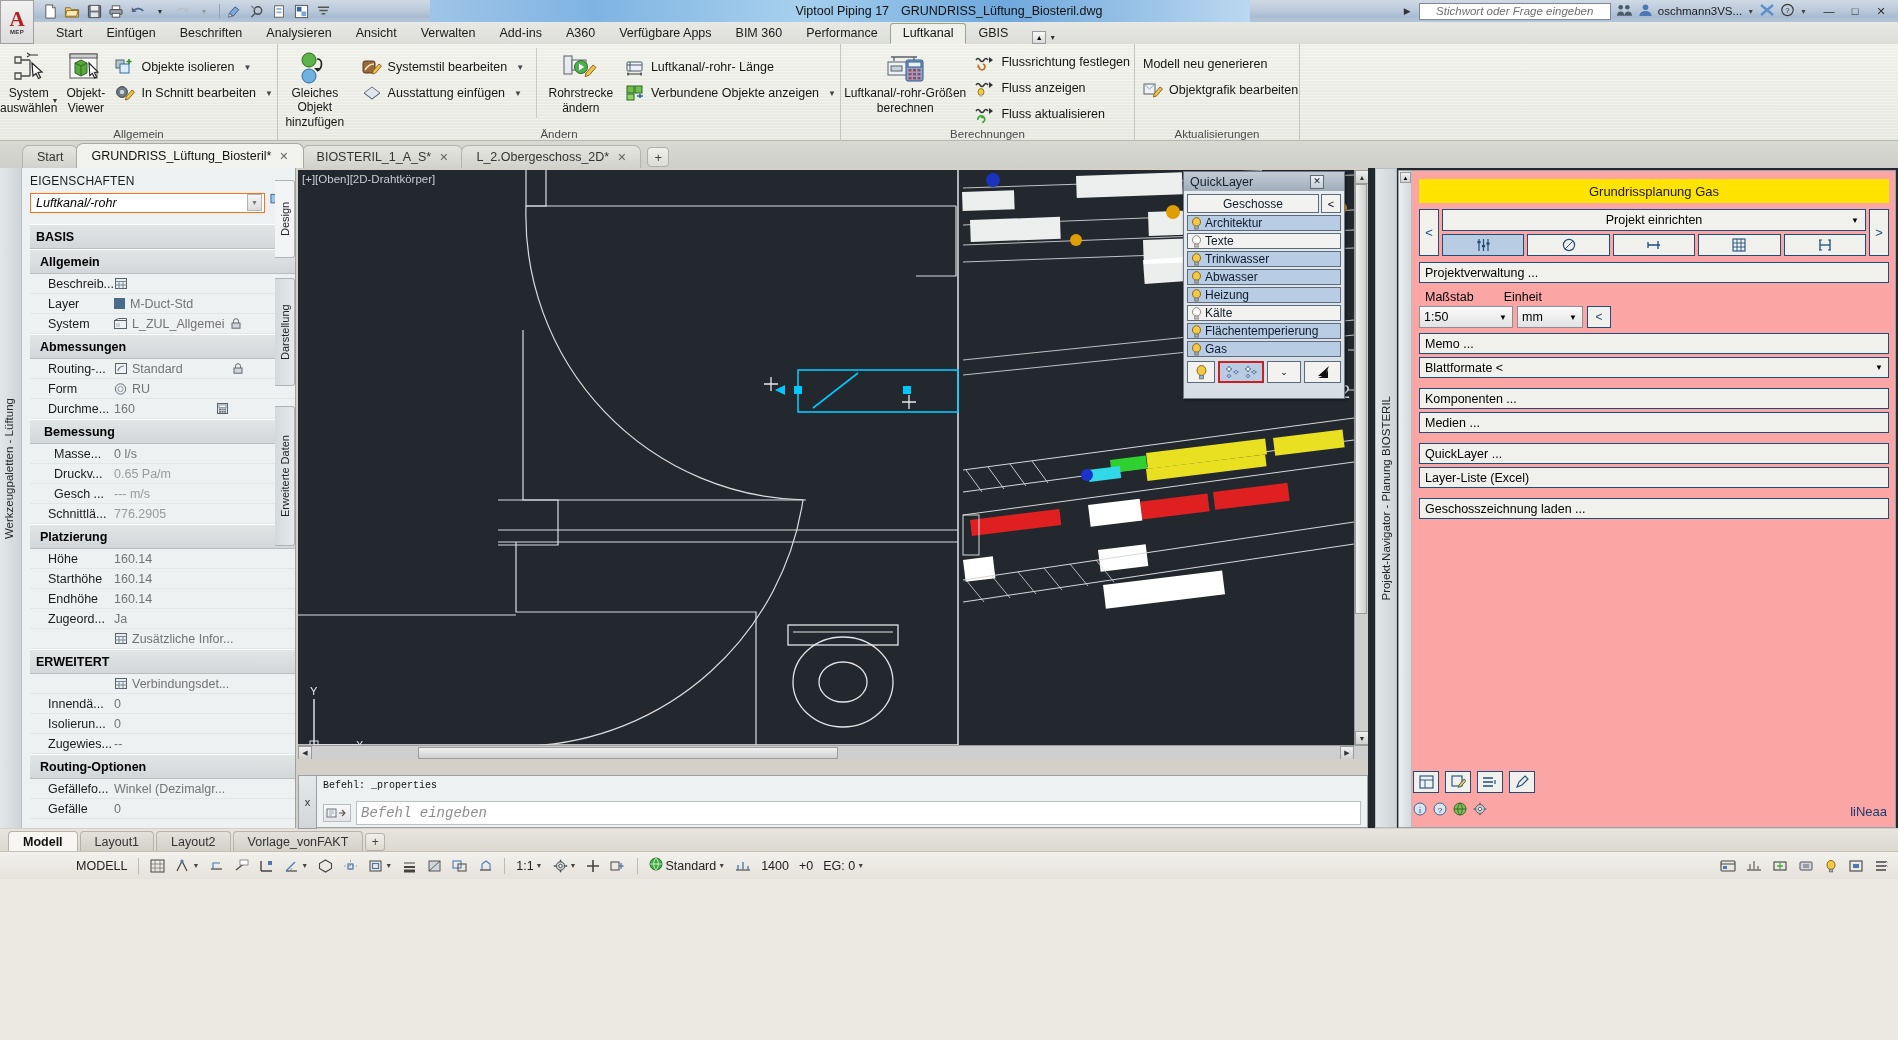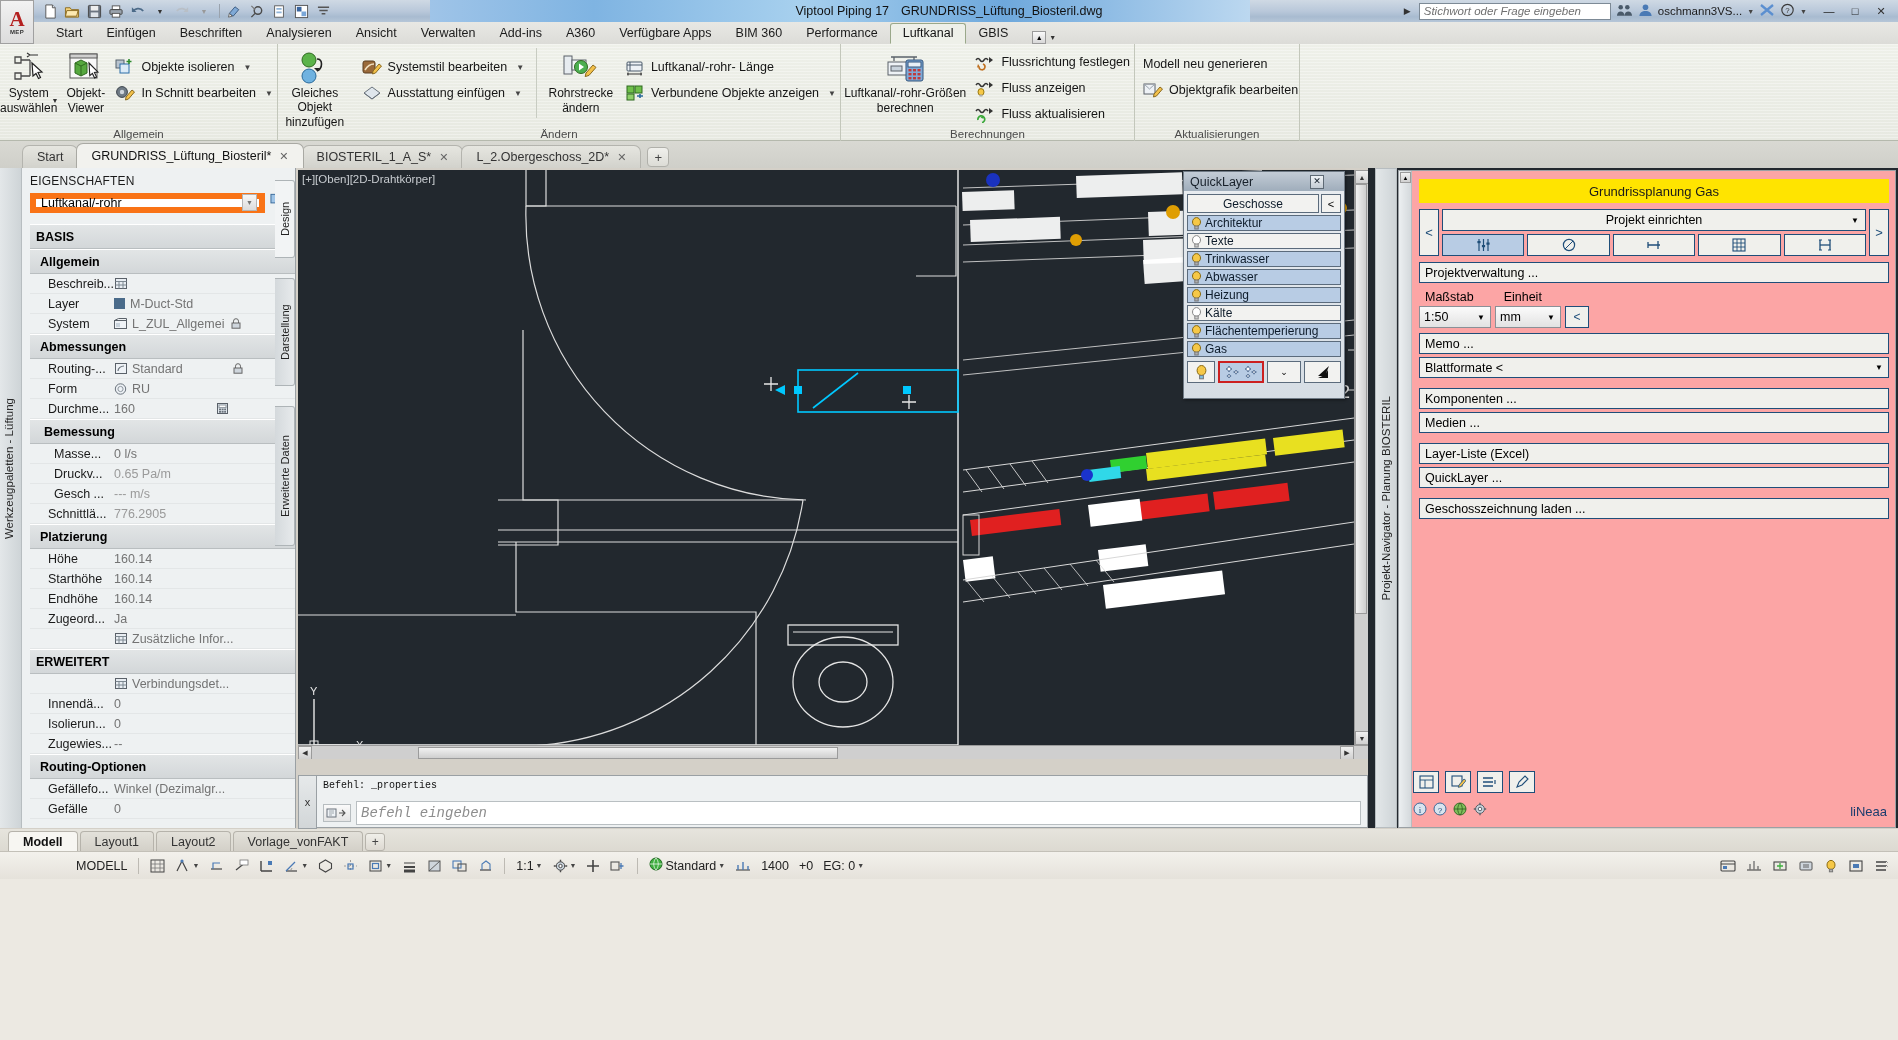--- a/index.html
+++ b/index.html
@@ -10,21 +10,21 @@
     background:#d4d0c8;
     color:#000;
     -webkit-font-smoothing: antialiased;
   }
   .app { position:relative; width:1898px; height:1040px; }
 
   
   .titlebar {
     position:absolute; left:0; top:0; width:1898px; height:28px;
     background: linear-gradient(180deg,#cfd9e4 0%,#b9c8da 40%,#a8bbd0 60%,#c5d3e1 100%);
-    display:flex; align-items:center;
+    display:flex; align-items:center;text-align:center;
   }
   .title-gradient {
     position:absolute; left:430px; top:0; width:820px; height:22px;
     background: linear-gradient(90deg, #9fc4e8 0%, #7fb4e2 20%, #a7d0ee 45%, #6ea8dc 70%, #bcd8f0 100%);
   }
   .appmenu {
     position:absolute; left:0; top:0; width:34px; height:44px;
     background: linear-gradient(180deg,#f2f2f2 0%,#dcdcdc 100%);
     border:1px solid #a0a0a0;
     display:flex; flex-direction:column; align-items:center; justify-content:center;
@@ -135,22 +135,22 @@
   }
   .props-vbar span {
     position:absolute; left:3px; top:230px;
     writing-mode:vertical-rl; transform:rotate(180deg);
     font-size:11.5px; color:#2a2a2a; white-space:nowrap;
   }
   .props-main { flex:1; position:relative; }
   .props-header { padding:6px 0 4px 8px; font-size:12px; color:#1a1a1a; letter-spacing:.2px; }
   .props-combo-row { display:flex; align-items:center; gap:5px; padding:0 6px 5px 8px; }
   .props-combo {
-    flex:1; height:20px; background:#fff; border:6px solid #f97316;
-    display:flex; align-items:center; justify-content:space-between; padding:0 2px 0 5px; font-size:12.5px;
+    flex:1; height:20px; background:#fff; border:1px solid #f97316;
+    display:flex; align-items:center; justify-content:space-between; padding:0 2px 0 5px; font-size:12.5px;font-style:italic;
   }
   .props-combo .arrow { width:15px; height:17px; background:linear-gradient(180deg,#f6f6f6,#dcdcdc); border:1px solid #b5b5b5; display:flex;align-items:center;justify-content:center;font-size:7px;color:#777;}
   .props-rows { position:absolute; top:56px; left:8px; right:0px; bottom:0; overflow:hidden; }
   .prow { display:flex; height:20px; align-items:center; font-size:12.5px; border-bottom:1px solid #e3e6e7; }
   .prow .k { width:84px; padding-left:18px; color:#1a1a1a; white-space:nowrap; overflow:hidden; }
   .prow .v { flex:1; color:#737373; display:flex; align-items:center; gap:5px; white-space:nowrap; }
   .prow .v.gray { color:#9a9a9a; }
   .psec {
     height:25px; display:flex; align-items:center; padding-left:6px;
     font-weight:bold; font-size:12.5px;
@@ -1266,21 +1266,21 @@
 
         <div class="rp-line">
           <span>Projektverwaltung ...</span>
         </div>
 
         <div class="rp-lblrow">
           <span>Maßstab</span>
           <span>Einheit</span>
         </div>
         <div class="rp-selrow">
-          <div class="rp-select" style="width:72px;">
+          <div class="rp-select" style="width:94px;">
             <span>1:50</span>
             <span class="ar">▼</span>
           </div>
           <div class="rp-select" style="width:66px;">
             <span>mm</span>
             <span class="ar">▼</span>
           </div>
           <div class="rp-sq">&lt;</div>
         </div>
 
@@ -1297,24 +1297,24 @@
         <div class="rp-line">
           <span>Komponenten ...</span>
         </div>
         <div class="rp-line">
           <span>Medien ...</span>
         </div>
 
         <div class="rp-gap"></div>
 
         <div class="rp-line">
+          <span>QuickLayer ...</span>
+        </div>
+        <div class="rp-line">
           <span>Layer-Liste (Excel)</span>
-        </div>
-        <div class="rp-line">
-          <span>QuickLayer ...</span>
         </div>
 
         <div class="rp-gap"></div>
 
         <div class="rp-line">
           <span>Geschosszeichnung laden ...</span>
         </div>
       </div>
 
       <div class="rp-bottomtools">

